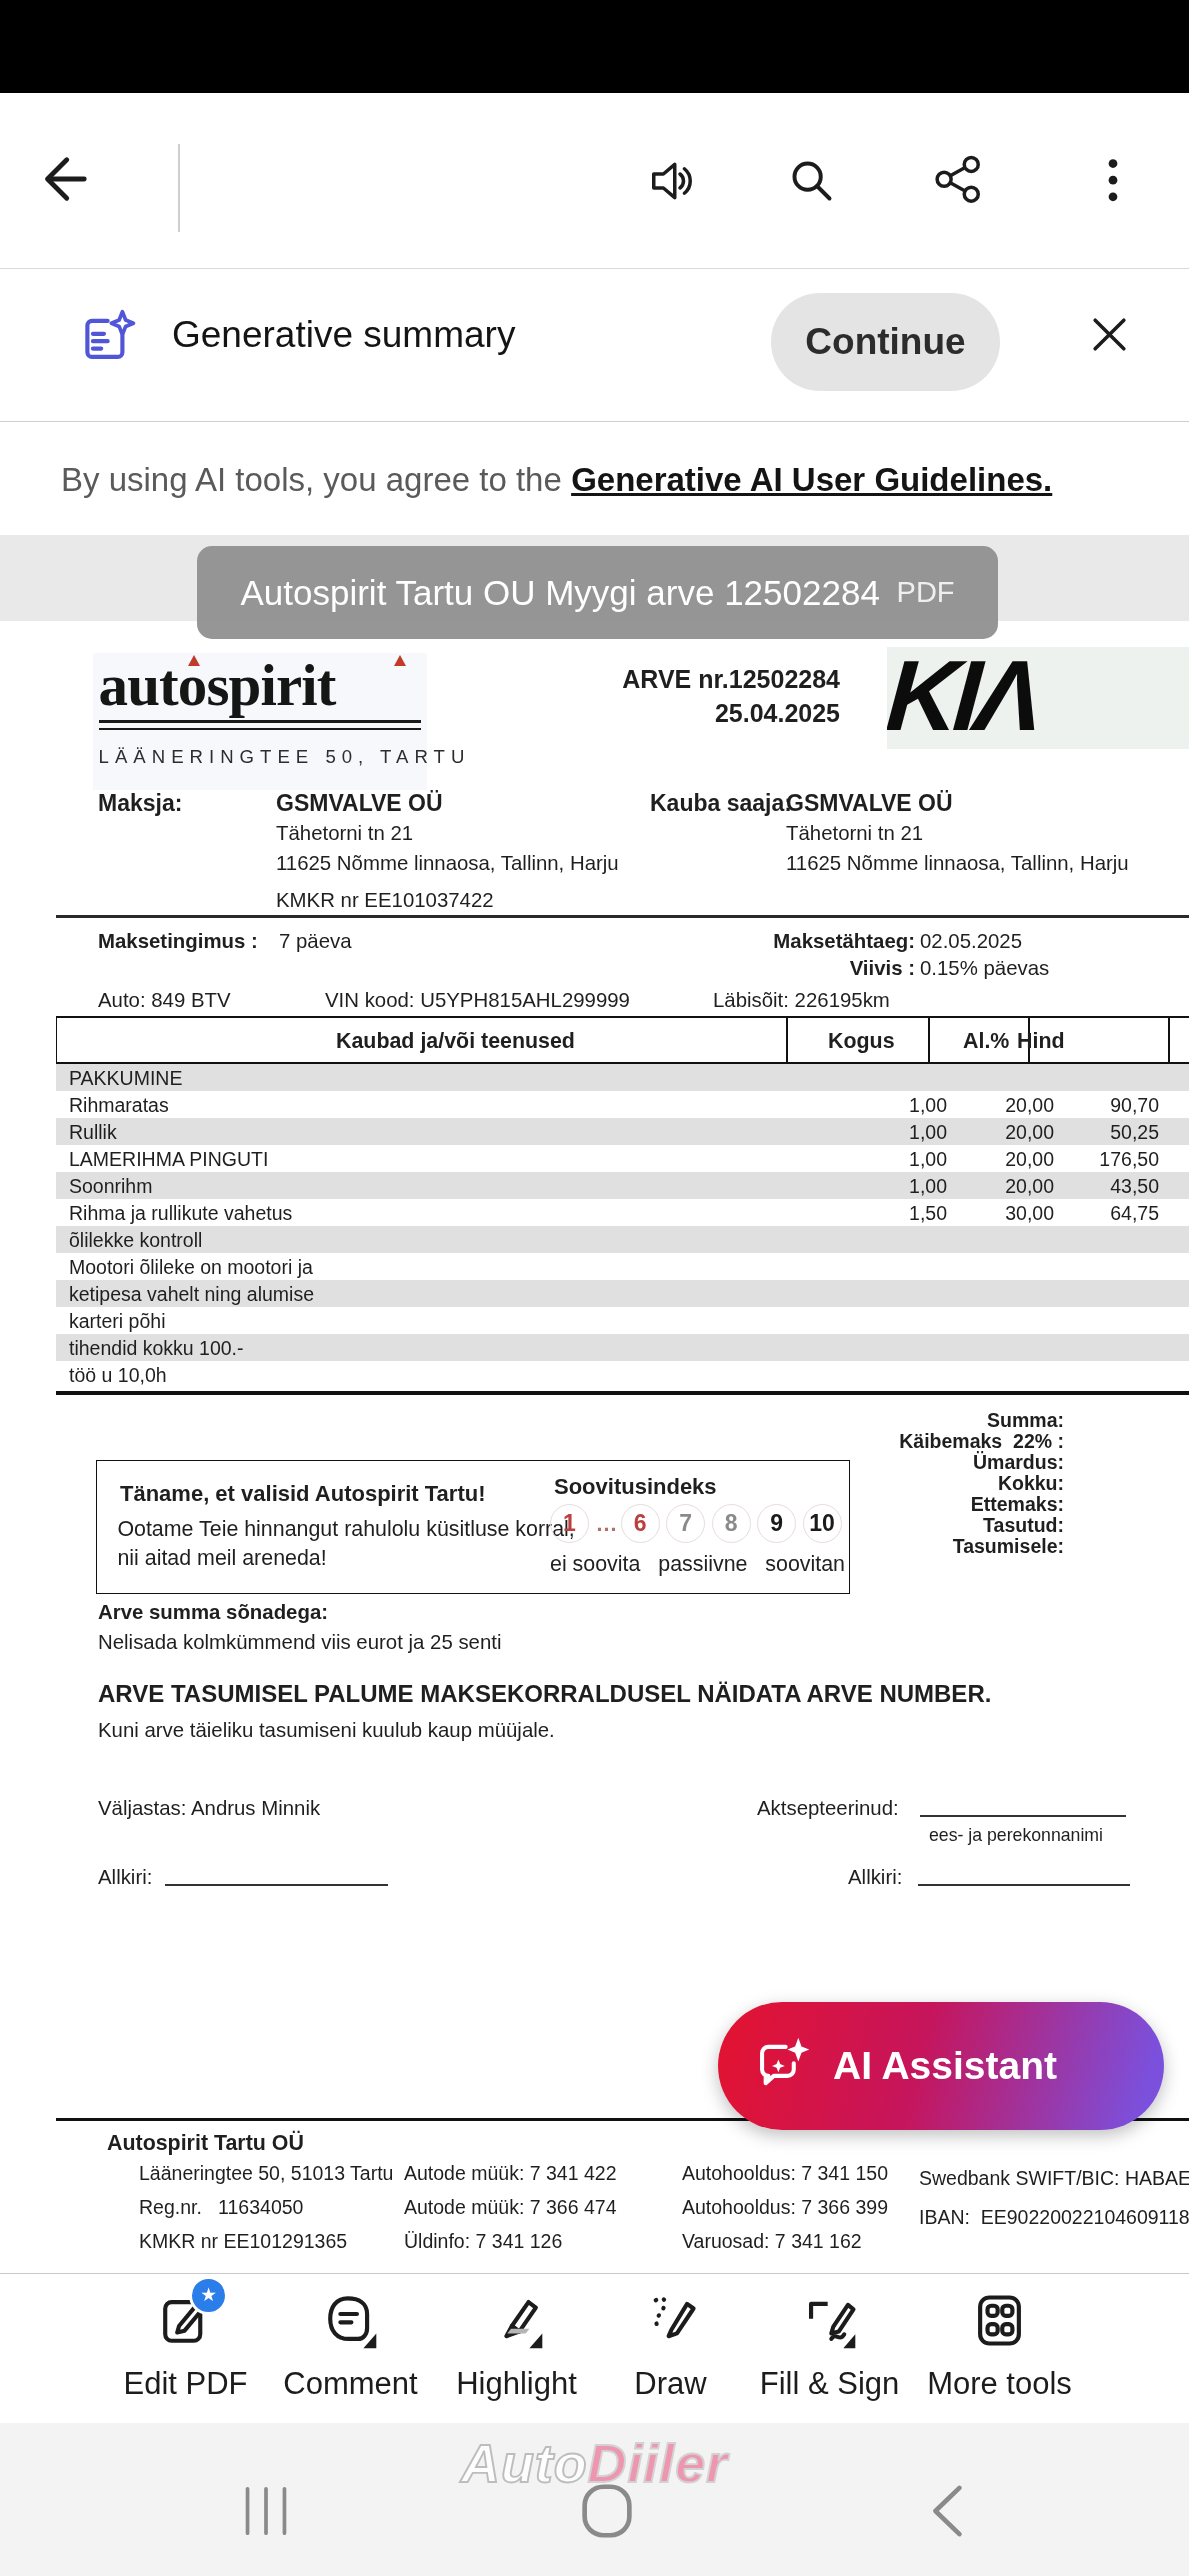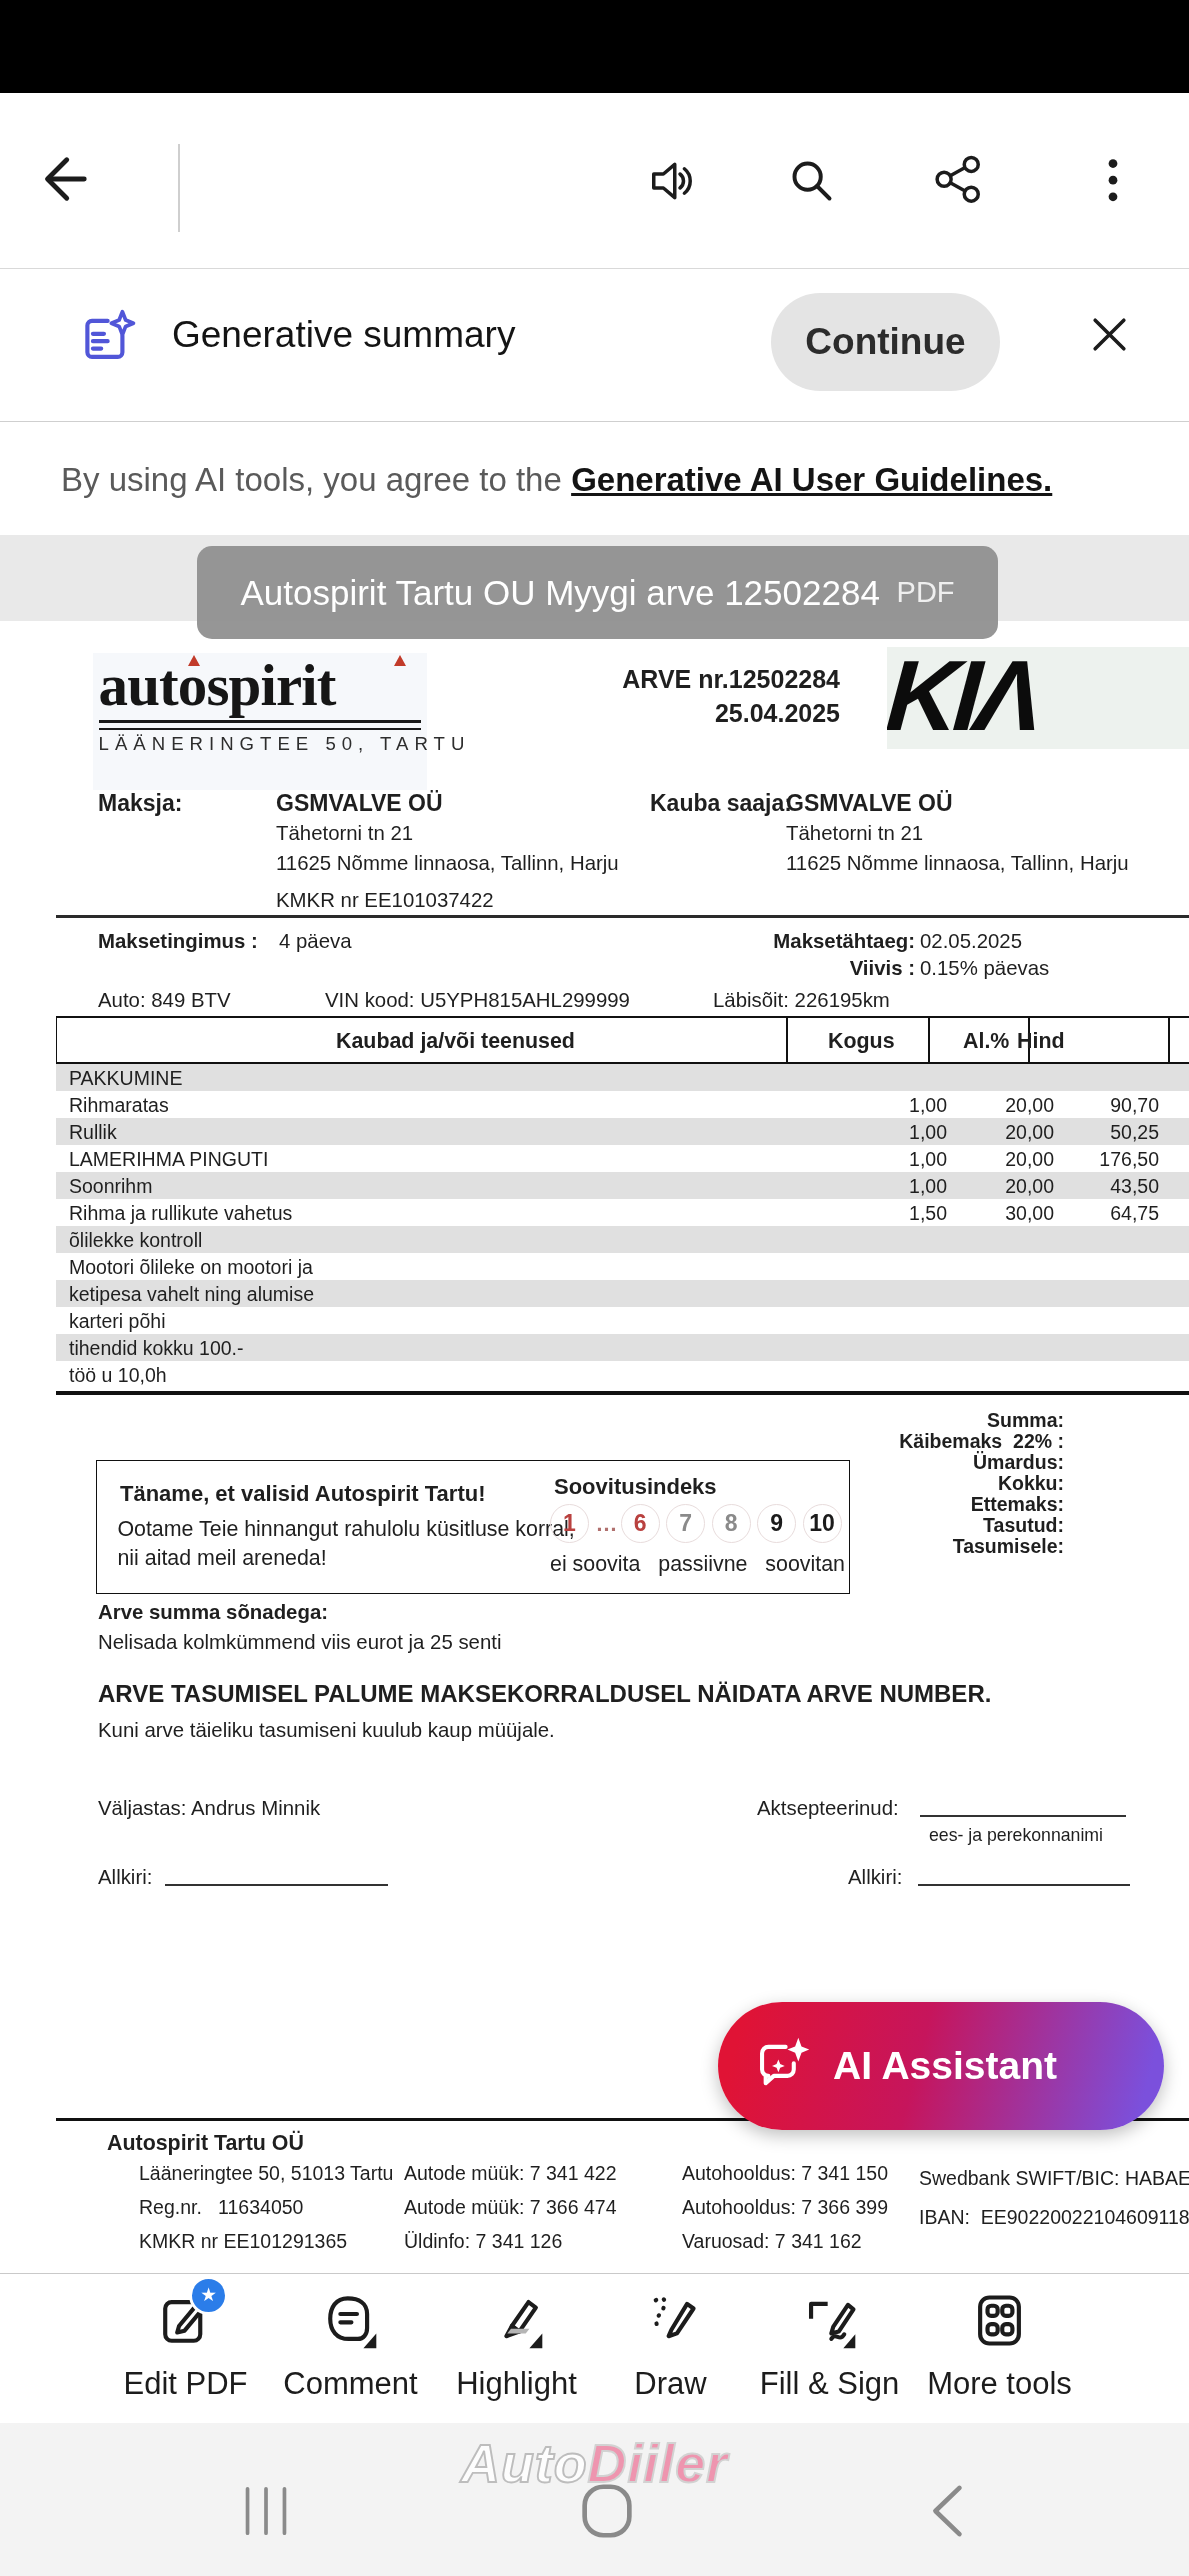--- a/index.html
+++ b/index.html
@@ -34,21 +34,21 @@
     display:flex;align-items:center;justify-content:center;gap:16.7px;color:#fff;}
   .doc-pill .t{font-size:35px;}
   .doc-pill .b{font-size:29px;color:rgba(255,255,255,0.85);}
 
   
   .page *{box-sizing:border-box;}
   .brand{left:93px;top:32px;width:334px;height:137px;background:#f6f8fb;padding:0 5.6px;}
   .brand .word{font-family:"Liberation Serif","DejaVu Serif",serif;font-size:59px;font-weight:600;color:#161616;letter-spacing:-0.9px;line-height:65px;position:relative;}
   .brand .acc{position:absolute;width:0;height:0;border-left:6.5px solid transparent;border-right:6.5px solid transparent;border-bottom:11px solid #c23b2a;top:1.9px;}
   .brand .dbl{height:10.2px;border-top:3.7px solid #1a1a1a;border-bottom:2.8px solid #1a1a1a;margin-top:1.9px;}
-  .brand .sub{font-size:18.6px;letter-spacing:6px;color:#2d2d2d;margin-top:3px;white-space:nowrap;}
+  .brand .sub{font-size:18.6px;letter-spacing:6px;color:#2d2d2d;margin-top:16px;white-space:nowrap;}
   .arve{left:557px;top:41px;width:283px;text-align:right;font-weight:700;font-size:25px;line-height:34px;}
   .kia{left:887px;top:26px;width:307px;height:102px;background:#edf2ee;overflow:hidden;}
   .kia span{font-style:italic;font-weight:800;font-size:100px;line-height:97px;letter-spacing:-5.6px;color:#0c0c0c;display:inline-block;transform:skewX(-4deg);}
   .doc-t{font-size:20.4px;}
   .doc-t-b{font-size:20.4px;font-weight:700;}
   .name-b{font-size:23px;font-weight:700;}
 
   .rule1{left:56px;top:294px;width:1133px;height:2.8px;background:#2a2a2a;}
 
   
@@ -205,21 +205,21 @@
     <div class="abs doc-t" style="left:276px;top:231px;">11625 Nõmme linnaosa, Tallinn, Harju</div>
     <div class="abs doc-t" style="left:276px;top:268px;">KMKR nr EE101037422</div>
     <div class="abs name-b" style="left:650px;top:169px;">Kauba saaja:</div>
     <div class="abs name-b" style="left:786px;top:169px;">GSMVALVE OÜ</div>
     <div class="abs doc-t" style="left:786px;top:201px;">Tähetorni tn 21</div>
     <div class="abs doc-t" style="left:786px;top:231px;">11625 Nõmme linnaosa, Tallinn, Harju</div>
 
     <div class="abs rule1"></div>
 
     <div class="abs doc-t-b" style="left:98px;top:309px;">Maksetingimus :</div>
-    <div class="abs doc-t" style="left:279px;top:309px;">4 päeva</div>
+    <div class="abs doc-t" style="left:279px;top:309px;">7 päeva</div>
     <div class="abs doc-t-b" style="left:650px;top:309px;width:265px;text-align:right;">Maksetähtaeg:</div>
     <div class="abs doc-t" style="left:920px;top:309px;">02.05.2025</div>
     <div class="abs doc-t-b" style="left:650px;top:336px;width:265px;text-align:right;">Viivis :</div>
     <div class="abs doc-t" style="left:920px;top:336px;">0.15% päevas</div>
     <div class="abs doc-t" style="left:98px;top:368px;">Auto: 849 BTV</div>
     <div class="abs doc-t" style="left:325px;top:368px;">VIN kood: U5YPH815AHL299999</div>
     <div class="abs doc-t" style="left:713px;top:368px;">Läbisõit: 226195km</div>
 
     <div class="abs thead">
       <div class="h" style="left:279px;">Kaubad ja/või teenused</div>

